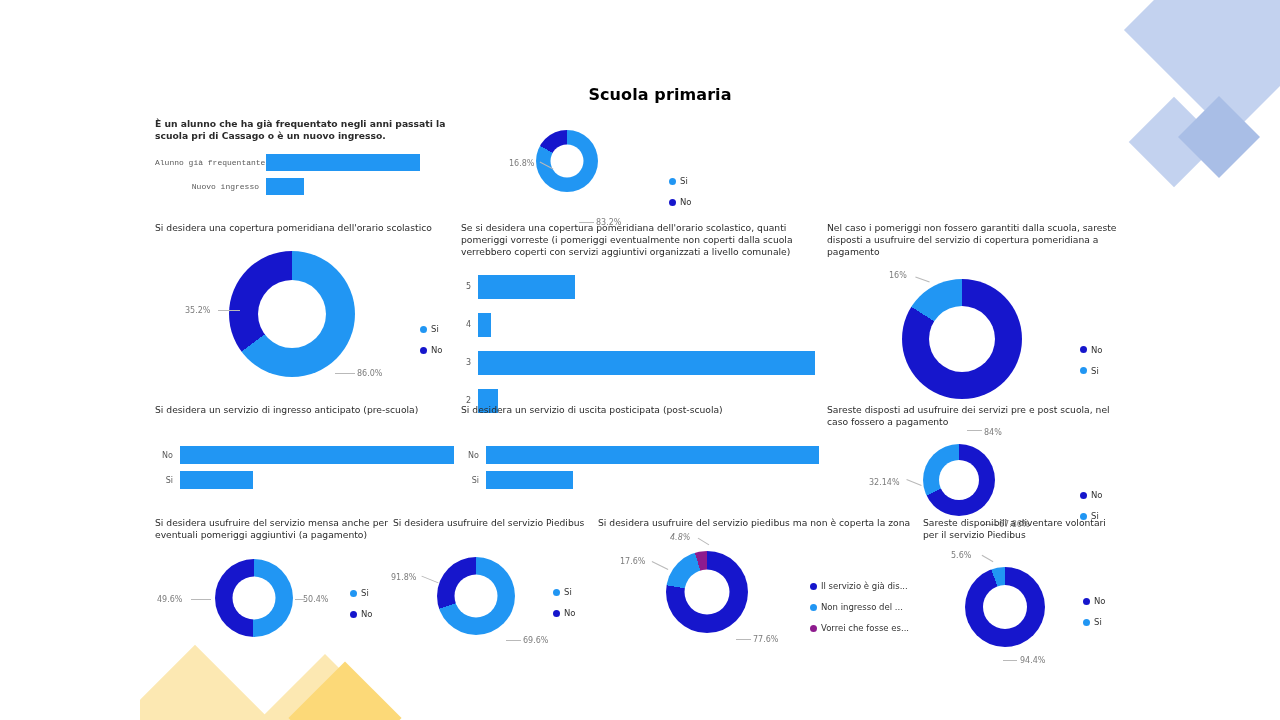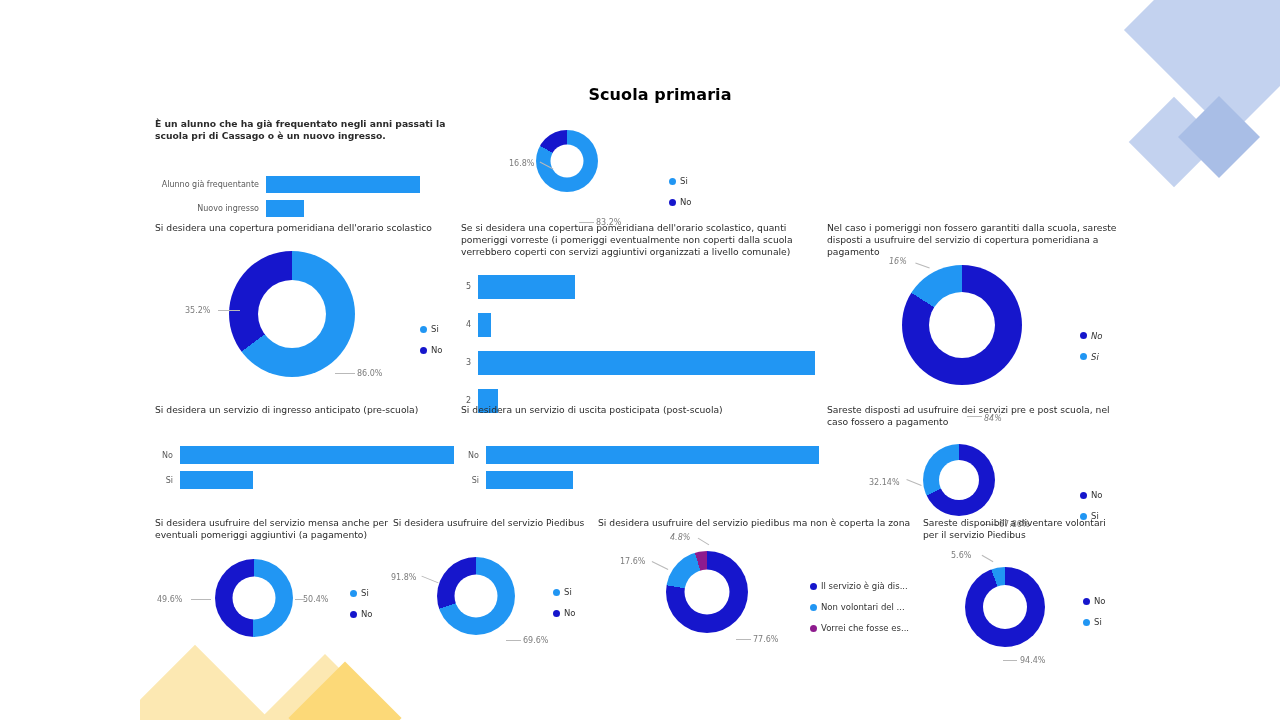--- a/index.html
+++ b/index.html
@@ -75,21 +75,21 @@
 <div class="deco" id="deco-bl">
   <div class="deco-sq d1"></div>
   <div class="deco-sq d2"></div>
   <div class="deco-sq d3"></div>
 </div>
 
 <div id="page-title">Scuola primaria</div>
 
 <div class="block" id="b-q1" style="left:155px;top:118px;width:310px;">
   <div class="q-title bold">È un alunno che ha già frequentato negli anni passati la scuola pri di Cassago o è un nuovo ingresso.</div>
-  <div class="hbars" style="margin-top:34px;">
+  <div class="hbars" style="margin-top:12px;font-family:Liberation Mono, monospace;">
     <div class="hbar-row">
       <div class="hbar-label" style="width:104px;">Alunno già frequentante</div>
       <div class="hbar-track">
           <div class="hbar-fill" style="width:154px;"></div>
         </div>
     </div>
     <div class="hbar-row">
       <div class="hbar-label" style="width:104px;">Nuovo ingresso</div>
       <div class="hbar-track">
           <div class="hbar-fill" style="width:38px;"></div>
@@ -170,21 +170,21 @@
       <div class="hbar-label" style="width:10px;">2</div>
       <div class="hbar-track">
           <div class="hbar-fill" style="width:20px;height:24px;"></div>
         </div>
     </div>
   </div>
 </div>
 
 <div class="block" id="b-q5" style="left:827px;top:222px;width:300px;">
   <div class="q-title">Nel caso i pomeriggi non fossero garantiti dalla scuola, sareste disposti a usufruire del servizio di copertura pomeridiana a pagamento</div>
-  <div class="donut-wrap" style="height:145px;font-style:italic;">
+  <div class="donut-wrap" style="height:145px;margin-top:14px;">
     <div class="donut" style="position:absolute;left:75px;top:6px;width:120px;height:120px;
          background:conic-gradient(#1616cc 0deg 302.4deg,#2196f3 302.4deg 360deg);">
       <div class="hole" style="width:66px;height:66px;"></div>
     </div>
     <div class="pct" style="left:62px;top:-2px;">16%</div>
     <div class="leader" style="left:88px;top:6px;width:15px;transform:rotate(20deg);"></div>
     <div class="pct" style="left:157px;top:155px;">84%</div>
     <div class="leader" style="left:140px;top:157px;width:15px;"></div>
     <div class="legend" style="left:253px;top:72px;">
       <div class="legend-item">
@@ -320,21 +320,21 @@
     <div class="leader" style="left:53px;top:16px;width:18px;transform:rotate(26deg);"></div>
     <div class="pct" style="left:155px;top:86px;">77.6%</div>
     <div class="leader" style="left:138px;top:90px;width:15px;"></div>
     <div class="legend" style="left:212px;top:32px;">
       <div class="legend-item">
         <span class="legend-dot" style="background:#1616cc;"></span>
         <span class="legend-label">Il servizio è già dis...</span>
       </div>
       <div class="legend-item">
         <span class="legend-dot" style="background:#2196f3;"></span>
-        <span class="legend-label">Non volontari del ...</span>
+        <span class="legend-label">Non ingresso del ...</span>
       </div>
       <div class="legend-item">
         <span class="legend-dot" style="background:#8e1b8e;"></span>
         <span class="legend-label">Vorrei che fosse es...</span>
       </div>
     </div>
   </div>
 </div>
 
 <div class="block" id="b-q12" style="left:923px;top:517px;width:200px;">

